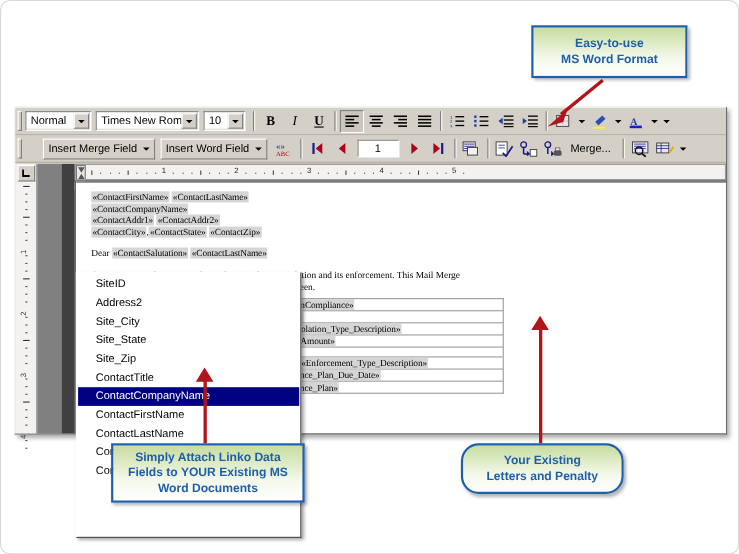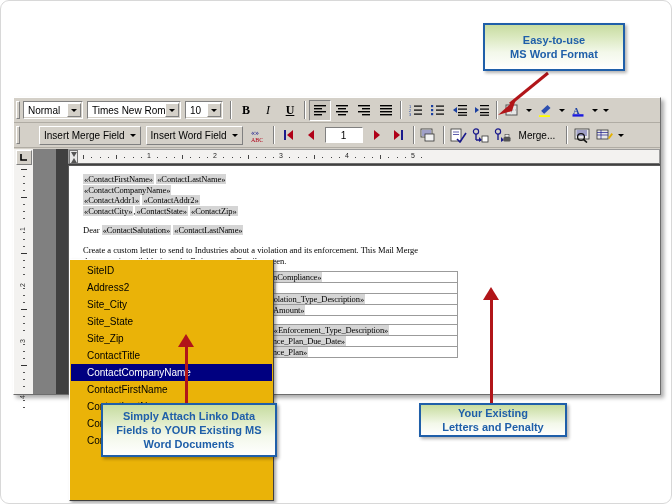--- a/index.html
+++ b/index.html
@@ -154,22 +154,22 @@
   .blank { height:9px; }
   .para { font-size:8.5px; color:#000; line-height:11px; }
 
   table.mtable { border-collapse:collapse; width:375px; margin-top:4px; font-size:8.5px;}
   table.mtable td { border:1px solid #9b9b9b; padding:0 3px; height:11px; vertical-align:middle; color:#000;}
   table.mtable td.lab { width:105px; }
   table.mtable tr.spacer td { height:9px; border-left:1px solid #9b9b9b; border-right:1px solid #9b9b9b; border-top:none; border-bottom:none;}
 
   
   #fieldlist {
-    position:absolute; left:55px; top:161px; width:205px; height:242px;
-    background:#eab308;
+    position:absolute; left:55px; top:149px; width:205px; height:242px;
+    background:#ffffff;
     border-top:1px solid #ffffff; border-left:1px solid #ffffff;
     border-right:1px solid #404040; border-bottom:1px solid #404040;
     box-shadow:2px 2px 3px rgba(0,0,0,.35);
     padding:2px 1px;
     z-index:40;
     font-size:10px;
   }
   #fieldlist .it {
     height:17px; line-height:17px; padding-left:16px; color:#000; white-space:nowrap;
   }
@@ -181,21 +181,21 @@
     border:2px solid #1f5fa9;
     background:linear-gradient(180deg,#c7dca0 0%, #dbe9c0 28%, #f3f8ea 62%, #ffffff 100%);
     box-shadow:2px 2px 3px rgba(0,0,0,.30);
     display:flex; align-items:center; justify-content:center;
     text-align:center;
     color:#1f5fa9; font-weight:bold; font-size:11px; line-height:14px;
     z-index:60;
   }
   #callout-topright { left:482px; top:22px; width:142px; height:48px; }
   #callout-left { left:100px; top:402px; width:176px; height:54px; }
-  #callout-right { left:418px; top:402px; width:148px; height:34px; }
+  #callout-right { left:418px; top:402px; width:148px; height:46px;border-radius:16px; }
 
   
   .arrow { position:absolute; z-index:50; }
   .shaft { position:absolute; background:#b11519; }
   .head-up {
     position:absolute; width:0;height:0;
     border-left:8px solid transparent; border-right:8px solid transparent;
     border-bottom:13px solid #b11519;
   }
   #arrow-left-shaft { left:184px; top:345px; width:3px; height:57px; }

